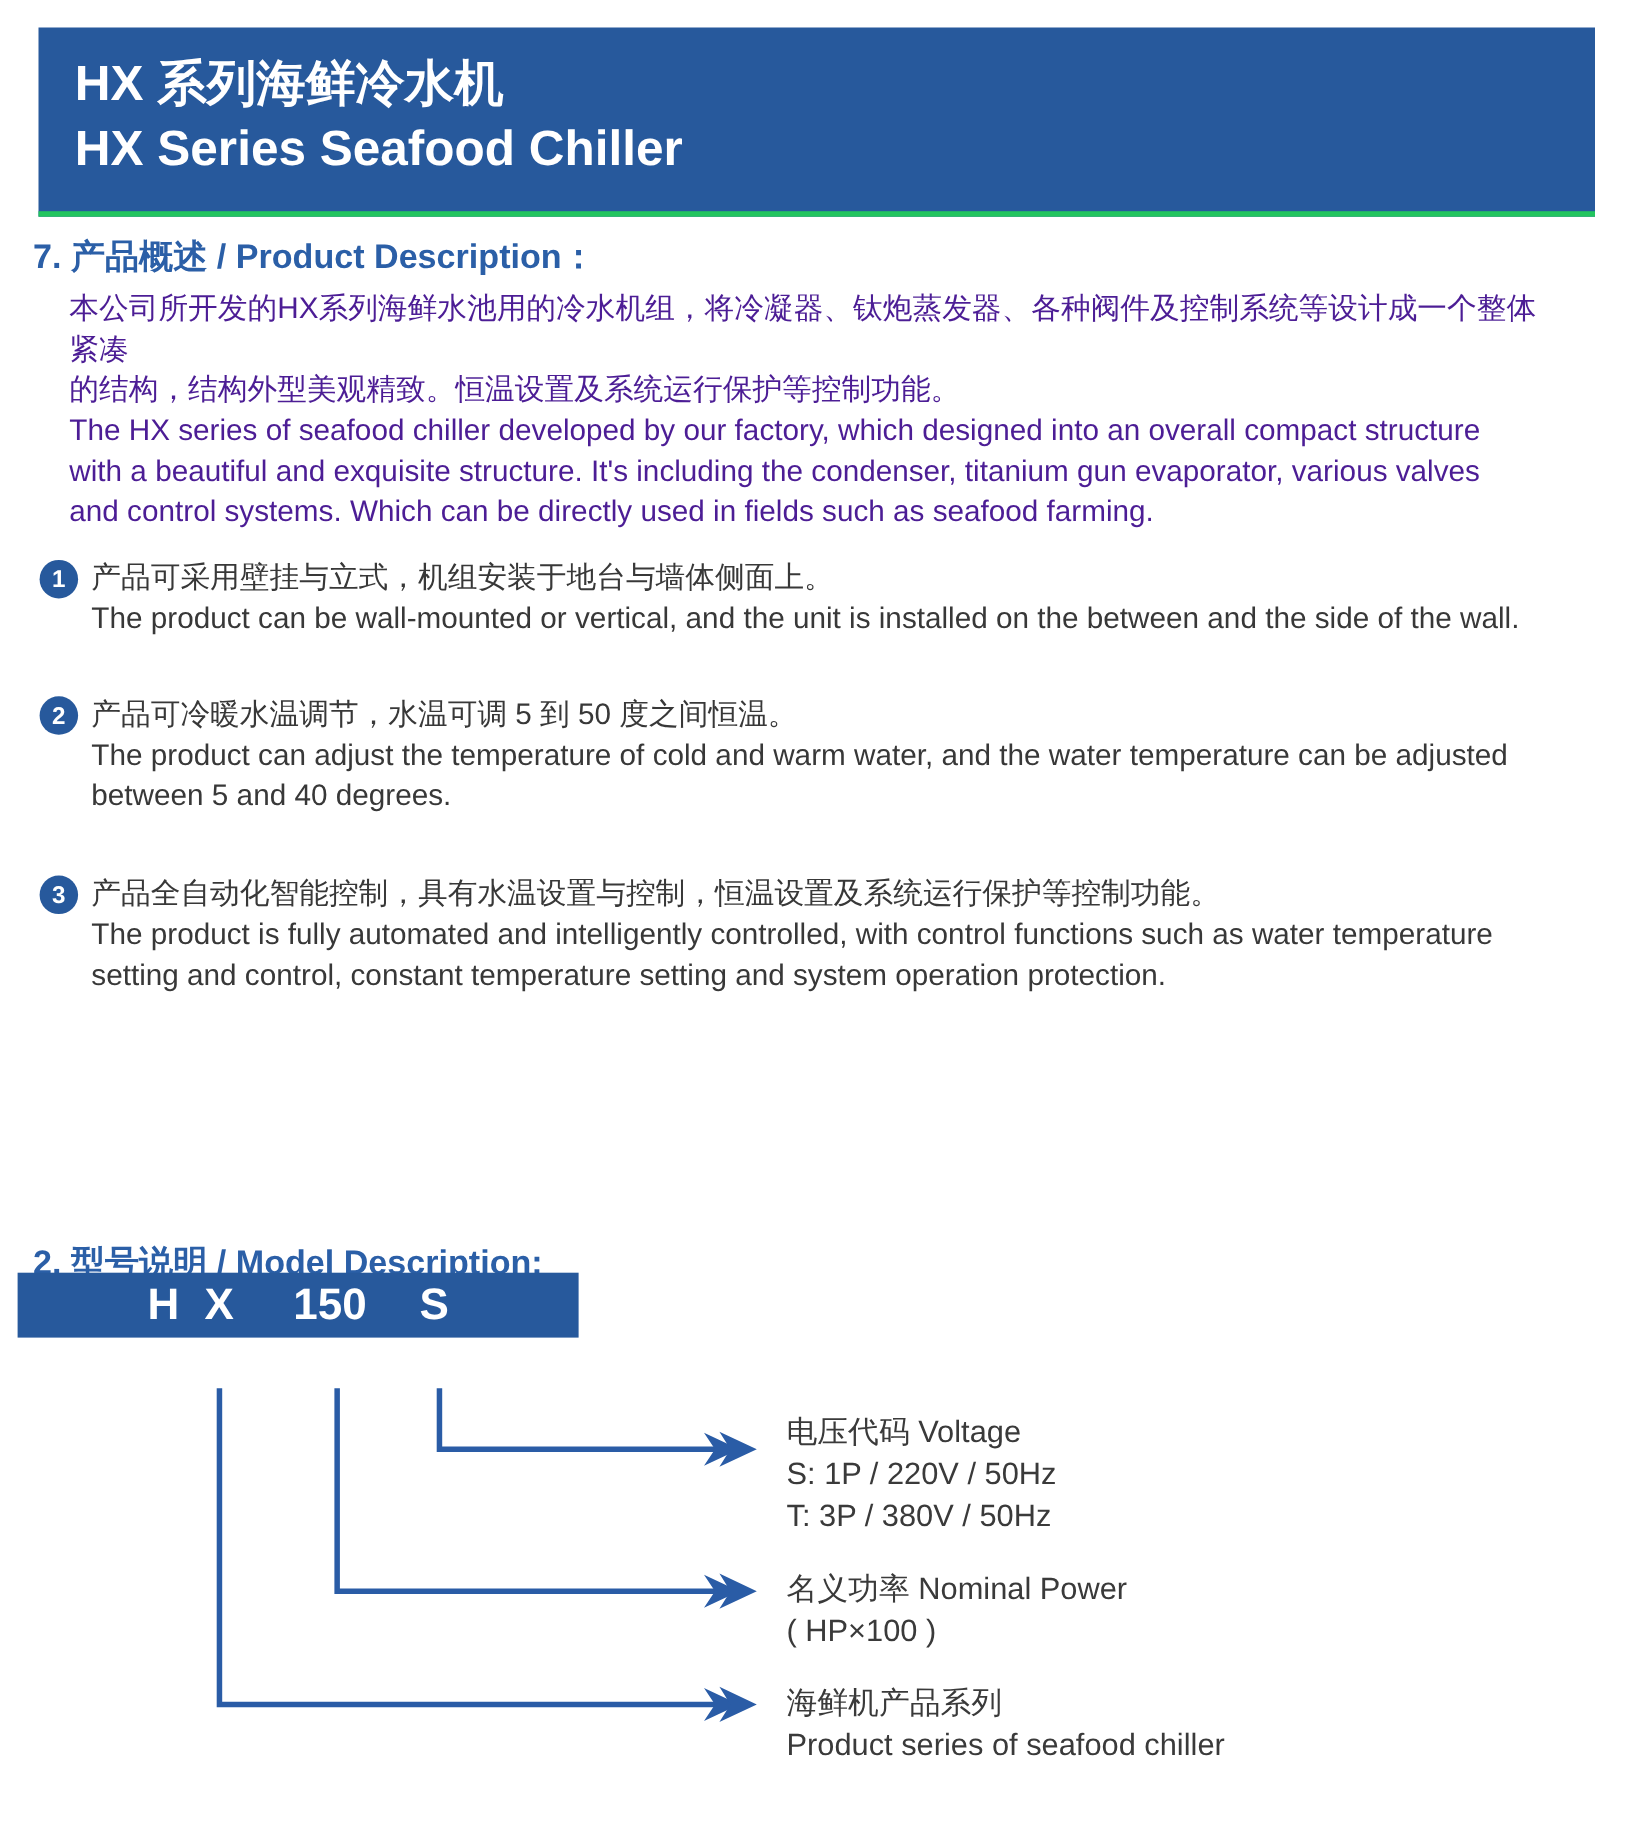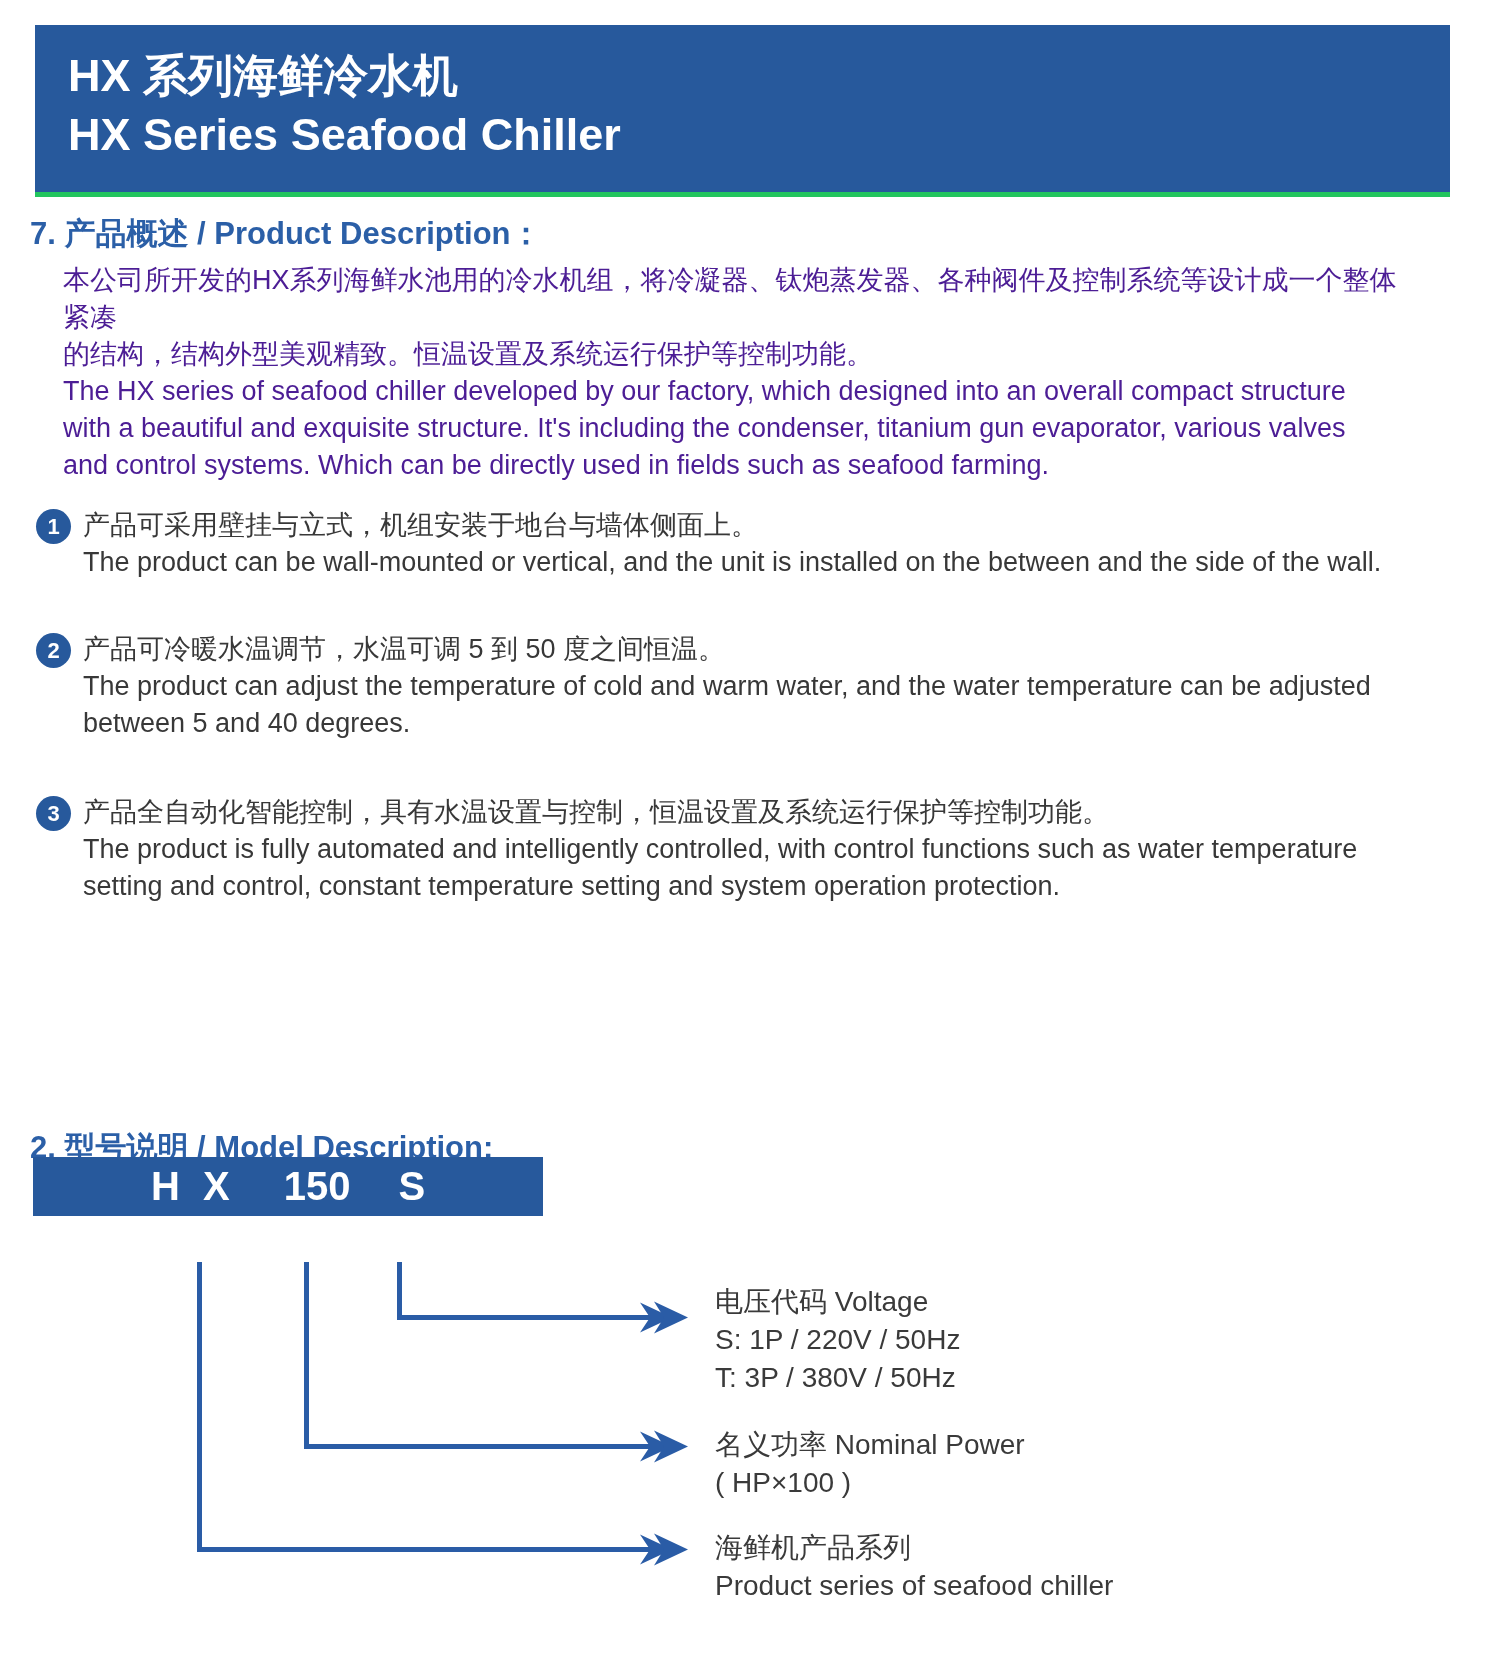--- a/index.html
+++ b/index.html
@@ -75,21 +75,21 @@
   }
   .feature .ftext{
     font-size:27px;
     line-height:37px;
     color:#383838;
     width:1315px;
   }
   
   .model-box{
     position:absolute;
-    left:33px; top:1157px;
+    left:16px; top:1157px;
     width:510px; height:59px;
     background:#27599c;
     color:#ffffff;
     box-sizing:border-box;
     display:flex;
     align-items:center;
     padding-left:118px;
     gap:48px;
     font-size:40px;
     font-weight:700;

